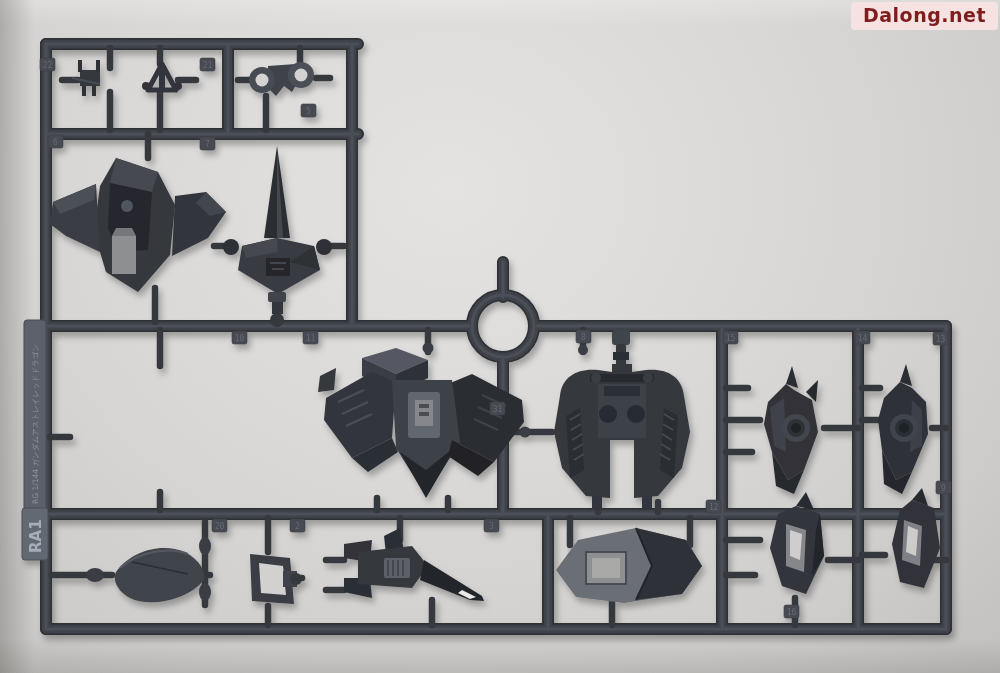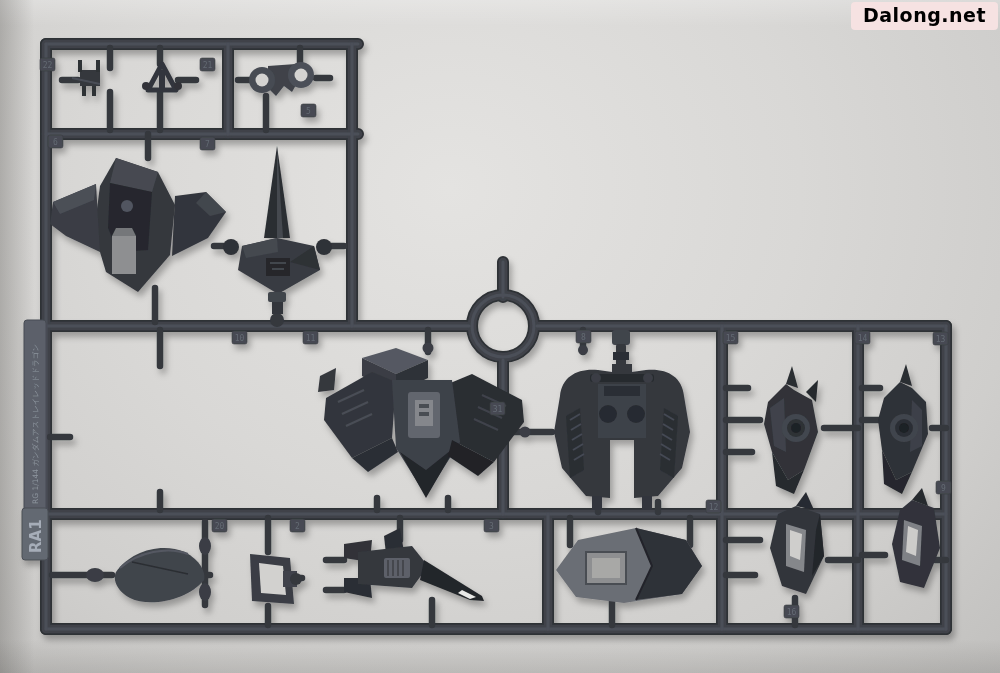--- a/index.html
+++ b/index.html
@@ -283,16 +283,16 @@
           <rect x="706" y="500" width="15" height="13" rx="2" fill="#464a52" stroke="#3a3d42" stroke-width="0.6"></rect>
           <text x="713.5" y="510" class="tab-num">12</text>
           <rect x="784" y="605" width="15" height="13" rx="2" fill="#464a52" stroke="#3a3d42" stroke-width="0.6"></rect>
           <text x="791.5" y="615" class="tab-num">16</text>
           <rect x="936" y="481" width="15" height="13" rx="2" fill="#464a52" stroke="#3a3d42" stroke-width="0.6"></rect>
           <text x="943.5" y="491" class="tab-num">9</text>
         </g>
     </g>
   </svg>
 
-  <div class="watermark" style="background: rgb(246, 226, 226); color: #000000;">
+  <div class="watermark" style="background: rgb(246, 226, 226); color: #7f1d1d;">
     <span>Dalong.net</span>
   </div>
 </div>
 
 </body></html>

